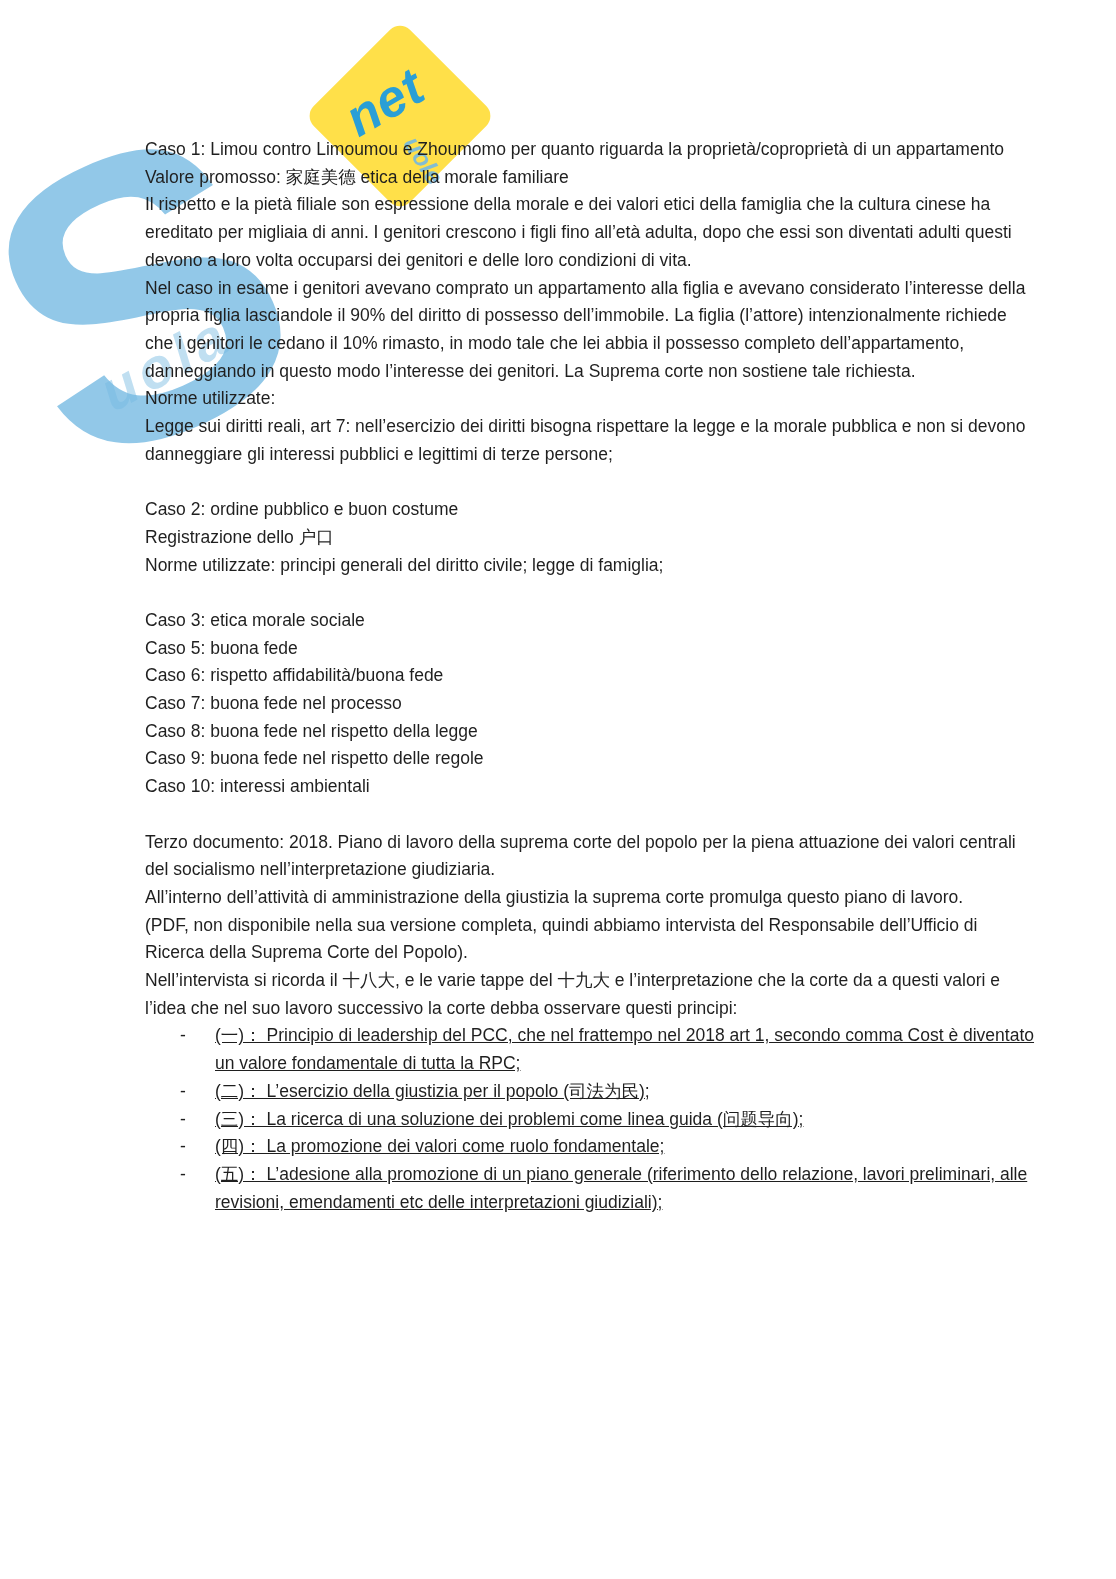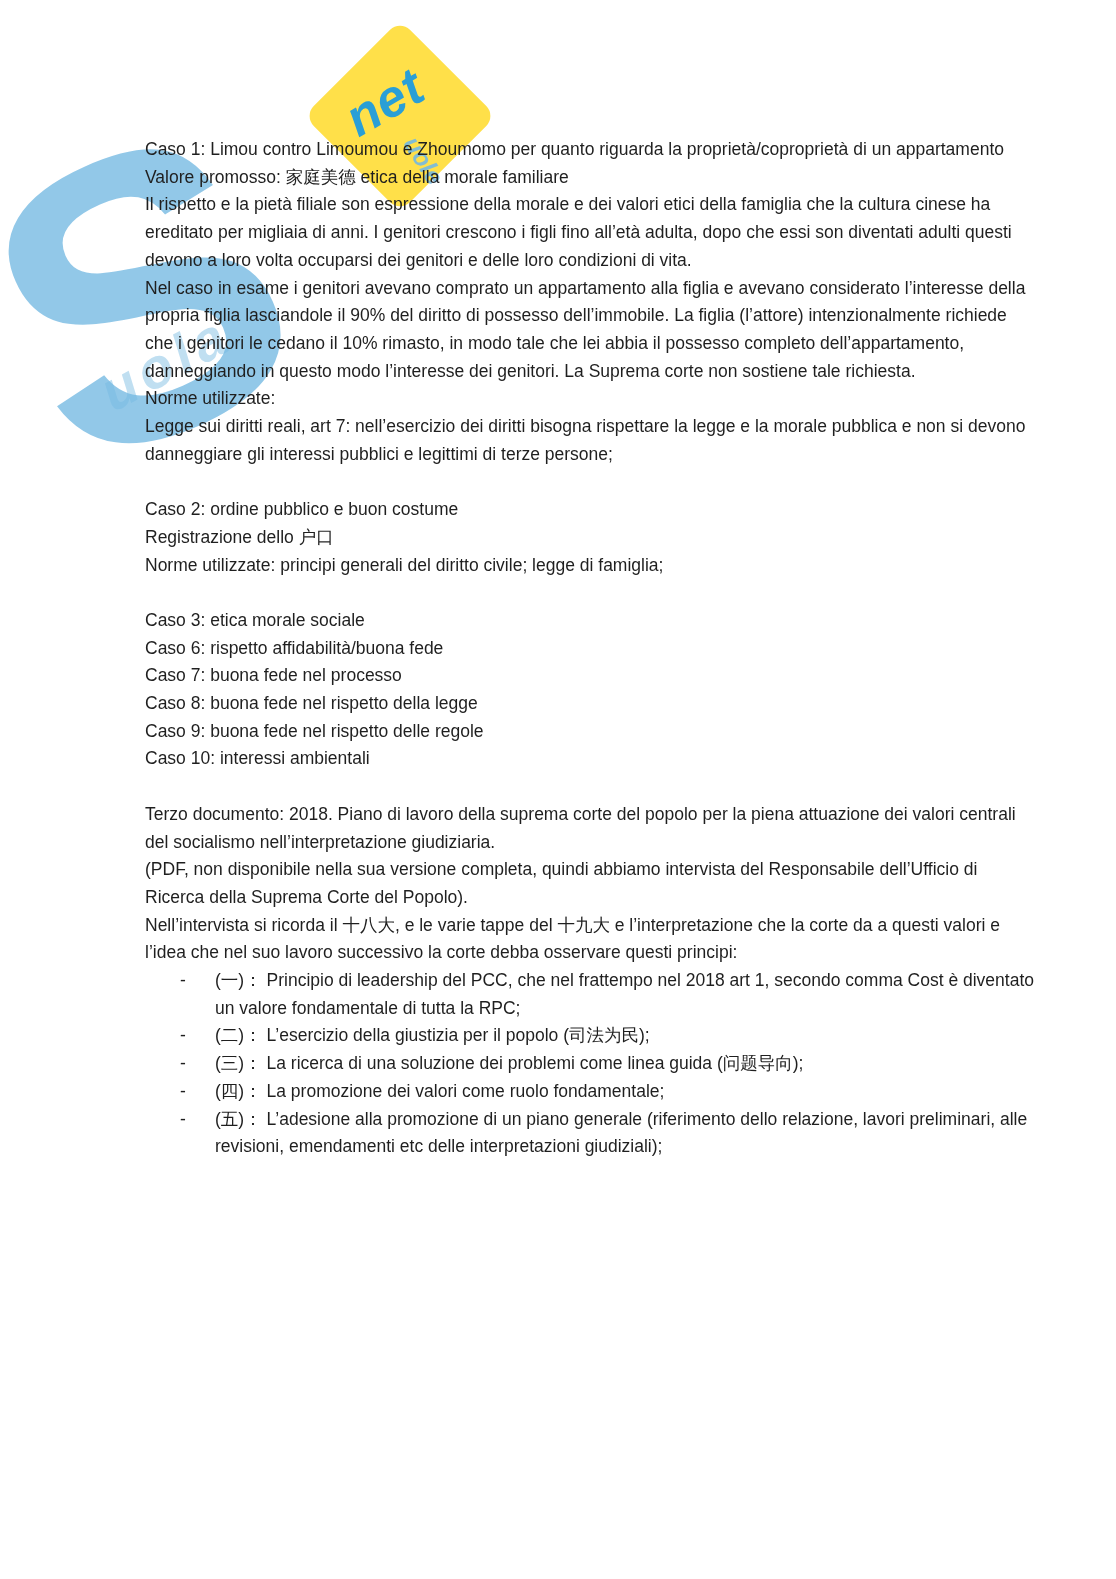--- a/index.html
+++ b/index.html
@@ -86,21 +86,21 @@
     width: 893px;
     z-index: 1;
     font-size: 17.5px;
     line-height: 27.7px;
     margin-left: 40px;
   }
   .para { margin: 0; }
   .blank { height: 27.7px; margin: 0; }
   .li { display: flex; padding-left: 35px; margin: 0; }
   .li .marker { flex: none; width: 35px; }
-  .li .li-text { flex: 1; }
+  .li .li-text { flex: 1; text-decoration: underline; }
 </style>
 </head>
 <body>
 
 <div class="watermark">
   <div class="wm-s">S</div>
   <div class="wm-s-ghost">uola</div>
   <div class="wm-diamond"></div>
   <div class="wm-net">net</div>
   <div class="wm-sub">uole</div>
@@ -112,27 +112,29 @@
     <p class="para">Il rispetto e la pietà filiale son espressione della morale e dei valori etici della famiglia che la cultura cinese ha ereditato per migliaia di anni. I genitori crescono i figli fino all’età adulta, dopo che essi son diventati adulti questi devono a loro volta occuparsi dei genitori e delle loro condizioni di vita.</p>
     <p class="para">Nel caso in esame i genitori avevano comprato un appartamento alla figlia e avevano considerato l’interesse della propria figlia lasciandole il 90% del diritto di possesso dell’immobile. La figlia (l’attore) intenzionalmente richiede che i genitori le cedano il 10% rimasto, in modo tale che lei abbia il possesso completo dell’appartamento, danneggiando in questo modo l’interesse dei genitori. La Suprema corte non sostiene tale richiesta.</p>
     <p class="para">Norme utilizzate:</p>
     <p class="para">Legge sui diritti reali, art 7: nell’esercizio dei diritti bisogna rispettare la legge e la morale pubblica e non si devono danneggiare gli interessi pubblici e legittimi di terze persone;</p>
     <p class="blank"></p>
     <p class="para">Caso 2: ordine pubblico e buon costume</p>
     <p class="para">Registrazione dello 户口</p>
     <p class="para">Norme utilizzate: principi generali del diritto civile; legge di famiglia;</p>
     <p class="blank"></p>
     <p class="para">Caso 3: etica morale sociale</p>
+    <p class="para">Caso 5: buona fede</p>
     <p class="para">Caso 6: rispetto affidabilità/buona fede</p>
     <p class="para">Caso 7: buona fede nel processo</p>
     <p class="para">Caso 8: buona fede nel rispetto della legge</p>
     <p class="para">Caso 9: buona fede nel rispetto delle regole</p>
     <p class="para">Caso 10: interessi ambientali</p>
     <p class="blank"></p>
     <p class="para">Terzo documento: 2018. Piano di lavoro della suprema corte del popolo per la piena attuazione dei valori centrali del socialismo nell’interpretazione giudiziaria.</p>
+    <p class="para">All’interno dell’attività di amministrazione della giustizia la suprema corte promulga questo piano di lavoro.</p>
     <p class="para">(PDF, non disponibile nella sua versione completa, quindi abbiamo intervista del Responsabile dell’Ufficio di Ricerca della Suprema Corte del Popolo).</p>
     <p class="para">Nell’intervista si ricorda il 十八大, e le varie tappe del 十九大 e l’interpretazione che la corte da a questi valori e l’idea che nel suo lavoro successivo la corte debba osservare questi principi:</p>
     <div class="li">
       <span class="marker">-</span>
       <span class="li-text">(一)： Principio di leadership del PCC, che nel frattempo nel 2018 art 1, secondo comma Cost è diventato un valore fondamentale di tutta la RPC;</span>
     </div>
     <div class="li">
       <span class="marker">-</span>
       <span class="li-text">(二)： L’esercizio della giustizia per il popolo (司法为民);</span>
     </div>

